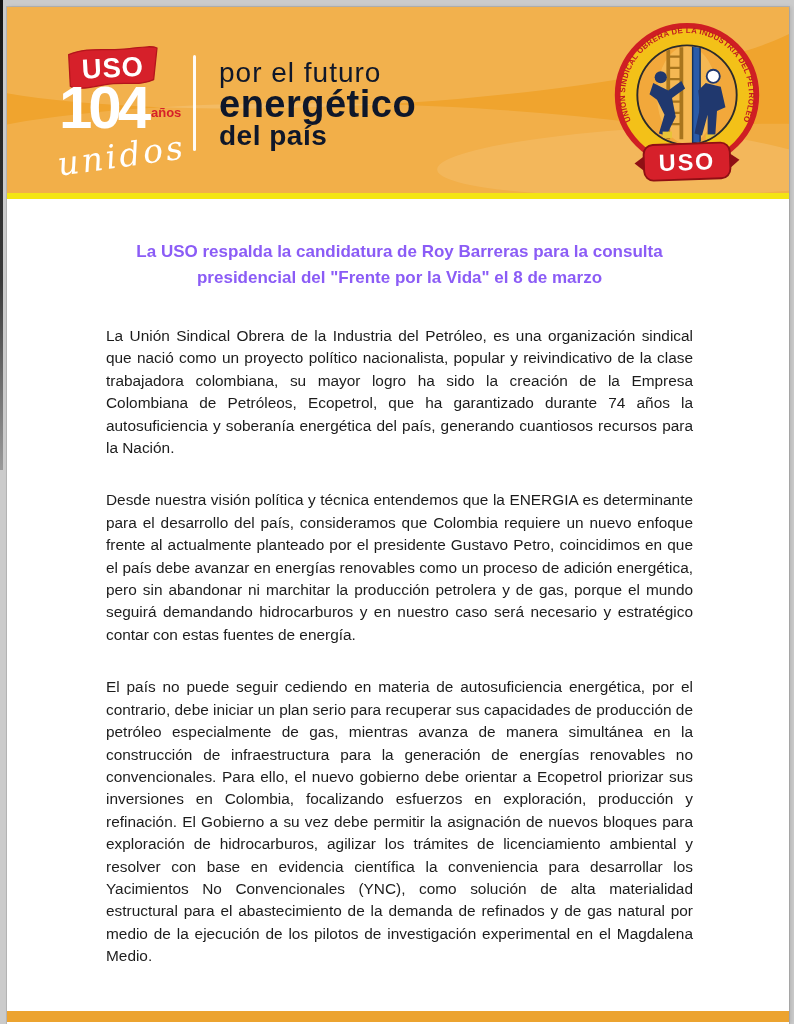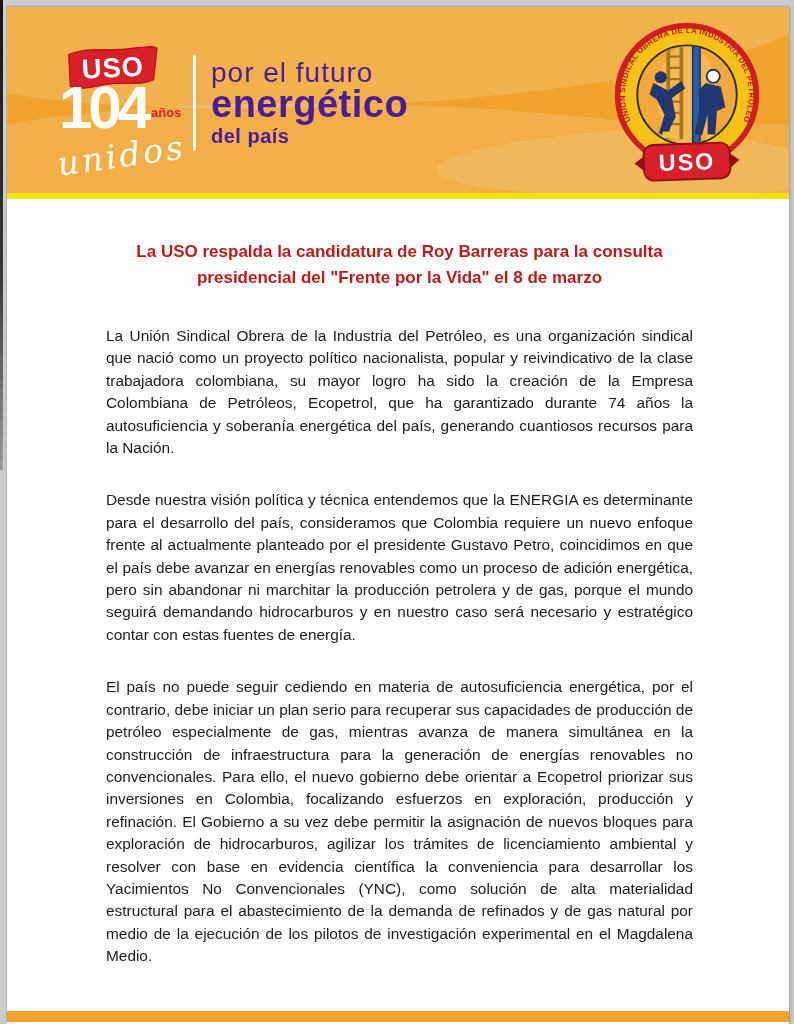--- a/index.html
+++ b/index.html
@@ -60,33 +60,33 @@
   .logo-unidos {
     position:absolute; left:50px; top:129px;
     font-family:"DejaVu Serif", serif; font-style:italic;
     font-size:33px; color:#fff; letter-spacing:3px;
     transform:rotate(-8deg);
   }
   .divider {
     position:absolute; left:186px; top:48px; width:3px; height:96px;
     background:rgba(255,255,255,.95); border-radius:2px;
   }
-  .slogan { position:absolute; left:204px; top:50px; color:#4c1d95; }
+  .slogan { position:absolute; left:212px; top:50px; color:#0f172a; }
   .slogan .s1 { font-size:28px; font-weight:normal; letter-spacing:1px; line-height:31px; }
   .slogan .s2 { font-size:38px; font-weight:bold;   letter-spacing:.5px; line-height:32px; }
-  .slogan .s3 { font-size:20px; font-weight:bold;   letter-spacing:.5px; line-height:32px; }
+  .slogan .s3 { font-size:28px; font-weight:bold;   letter-spacing:.5px; line-height:32px; }
 
   .seal { position:absolute; left:605px; top:14px; width:150px; }
 
   
   .content { padding:40px 96px 0 99px; color:#161616; }
   .title {
     margin:0 4px 34px 4px;
     font-size:17px; font-weight:bold; line-height:26px;
-    text-align:center; color:#b91c1c;
+    text-align:center; color:#8b5cf6;
   }
   .para {
     margin:0 0 30px 0;
     font-size:15.4px; line-height:22.4px;
     text-align:justify; color:#1c1c1c;
   }
   .para b { font-weight:normal; }
 
   .footer-stripe {
     position:absolute; left:0; right:0; bottom:2px; height:11px;

